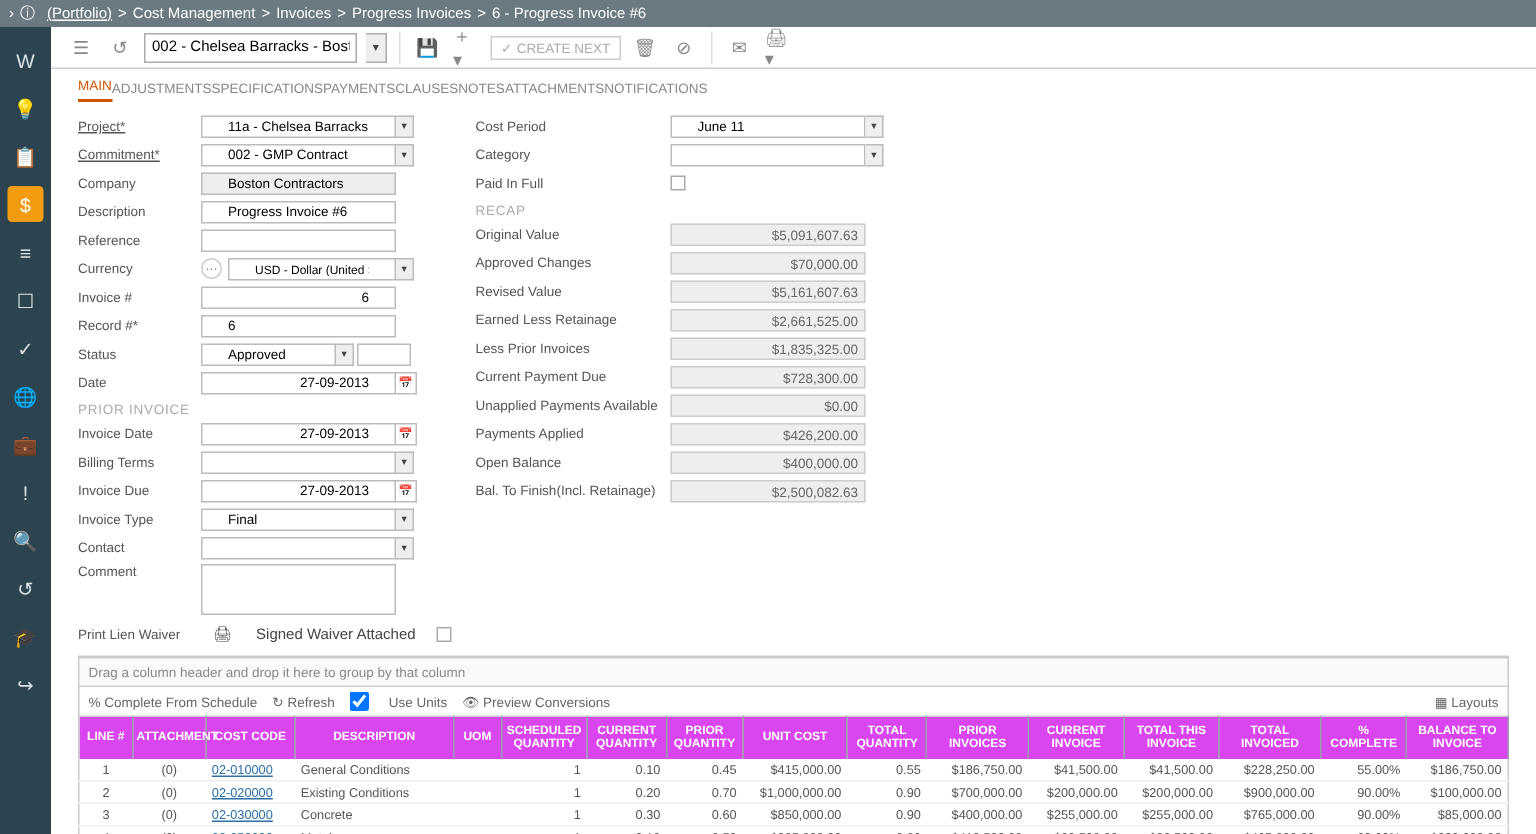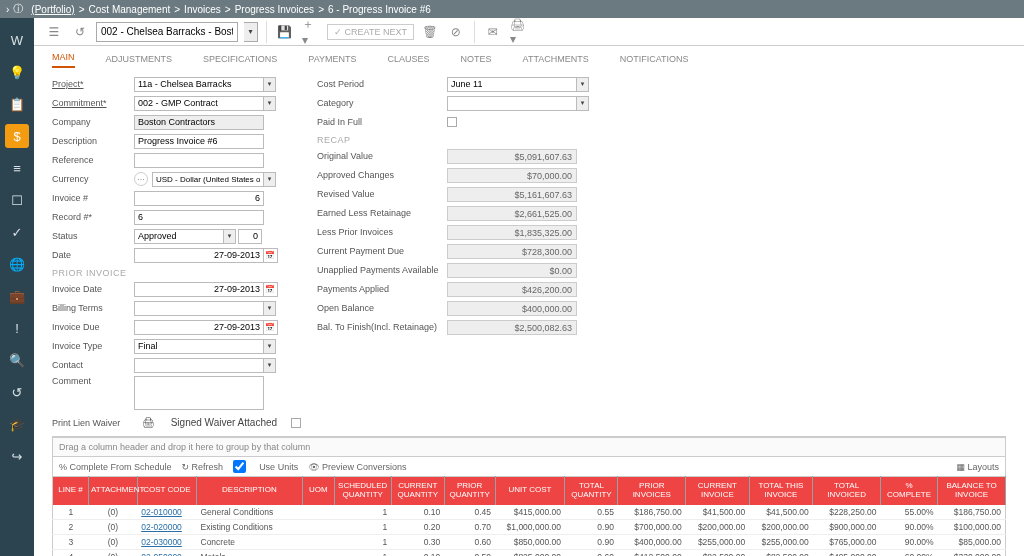--- a/index.html
+++ b/index.html
@@ -10,43 +10,43 @@
 .sidebar{position:absolute;left:0;top:18px;bottom:0;width:34px;background:#2b4450;display:flex;flex-direction:column;align-items:center;padding-top:6px}
 .sidebar .mi{width:24px;height:24px;margin:4px 0;display:flex;align-items:center;justify-content:center;color:#d8e0e3;font-size:13px;border-radius:3px}
 .sidebar .mi.active{background:#f39c12;color:#fff}
 .main{position:absolute;left:34px;right:0;top:18px;bottom:0;display:flex;flex-direction:column}
 .toolbar{height:28px;background:#fff;border-bottom:1px solid #ccc;display:flex;align-items:center;padding:0 10px;gap:6px}
 .tb-btn{width:20px;height:20px;border:1px solid transparent;display:flex;align-items:center;justify-content:center;color:#888;font-size:12px}
 .tb-sel{height:20px;border:1px solid #aaa;font-size:10px;padding:0 4px;min-width:140px;background:#fff}
 .tb-sel-arrow{width:14px;height:20px;border:1px solid #aaa;border-left:0;background:#eee;display:flex;align-items:center;justify-content:center;font-size:8px}
 .tb-div{width:1px;height:22px;background:#ddd;margin:0 2px}
 .create-next{border:1px solid #ccc;padding:2px 6px;font-size:9px;color:#aaa;display:flex;align-items:center;gap:3px}
-.tabs{height:22px;display:flex;align-items:flex-end;padding-left:18px;gap:31px;font-size:9px;color:#888}
+.tabs{height:22px;display:flex;align-items:flex-end;padding-left:18px;gap:0;font-size:9px;color:#888}
 .tabs .tab{padding-bottom:4px;cursor:pointer}
 .tabs .tab.active{color:#d35400;border-bottom:2px solid #d35400}
 .form-area{padding:8px 18px;display:flex;gap:16px;overflow:auto}
 .col{display:flex;flex-direction:column;gap:3px}
 .frow{display:flex;align-items:center;height:16px}
 .flabel{width:82px;font-size:9px;color:#555}
 .flabel.u{text-decoration:underline}
-.finput{height:15px;border:1px solid #bbb;font-size:9px;padding:0 3px;background:#fff}
+.finput{height:15px;border:1px solid #bbb;font-size:9px;padding:0 17px;background:#fff}
 .fw130{width:130px}
 .fw90{width:90px}
 .fsel-arrow{width:12px;height:15px;border:1px solid #bbb;border-left:0;background:#eee;display:flex;align-items:center;justify-content:center;font-size:7px}
 .fcal{width:14px;height:15px;border:1px solid #bbb;border-left:0;display:flex;align-items:center;justify-content:center;font-size:8px;color:#888}
 .section-head{font-size:9px;color:#aaa;letter-spacing:0.5px;margin-top:2px}
 .textarea{width:130px;height:34px;border:1px solid #bbb;background:#fff}
 .ro-val{width:130px;height:15px;border:1px solid #ccc;background:#eee;text-align:right;padding:0 4px;font-size:9px;line-height:15px;color:#666}
 .rlabel{width:130px;font-size:9px;color:#555}
 .grid-wrap{border-top:1px solid #ccc;margin:0 18px;flex:1;display:flex;flex-direction:column;overflow:hidden}
 .group-hint{font-size:9px;color:#888;padding:4px 6px;border:1px solid #ccc;border-bottom:0;background:#fafafa}
 .grid-tools{font-size:9px;color:#666;padding:3px 6px;border:1px solid #ccc;border-bottom:0;display:flex;align-items:center;gap:10px}
 .grid-tools label{display:flex;align-items:center;gap:13px}
 .grid{width:100%;border:1px solid #ccc;border-collapse:collapse;font-size:8.5px;table-layout:fixed}
-.grid th{background:#ef4444;color:#fff;font-weight:normal;padding:3px 2px;border-right:1px solid #97a1a5;text-align:center;height:28px;font-size:8px;line-height:1.1}
+.grid th{background:#d946ef;color:#fff;font-weight:bold;padding:3px 2px;border-right:1px solid #97a1a5;text-align:center;height:28px;font-size:8px;line-height:1.1}
 .grid td{padding:2px 4px;border-bottom:1px solid #eee;height:14px;text-align:right;color:#555;overflow:hidden;white-space:nowrap}
 .grid td.l{text-align:left}
 .grid td.c{text-align:center}
 .grid td a{color:#2a6fa8;text-decoration:underline}
 .ellips{width:14px;height:14px;border:1px solid #ccc;border-radius:7px;display:inline-flex;align-items:center;justify-content:center;font-size:8px;color:#888;background:#fff}
 .chk{width:10px;height:10px;border:1px solid #aaa;display:inline-block}
 .plw{display:flex;align-items:center;gap:8px;margin-top:4px}
 </style>
 </head>
 <body>

